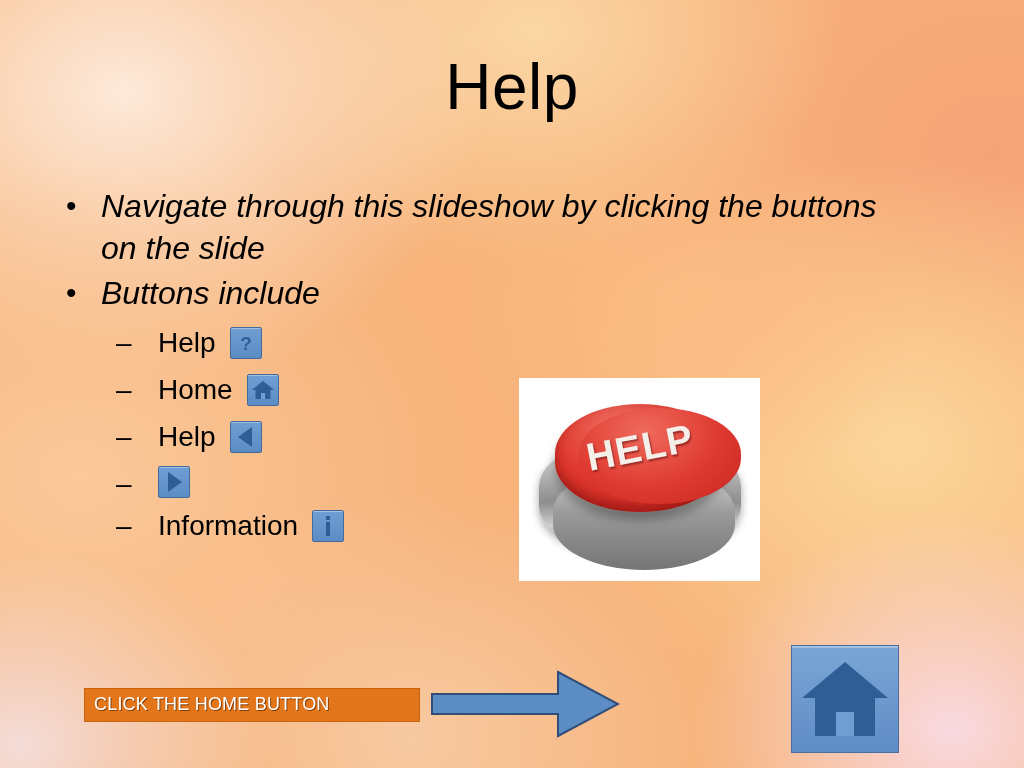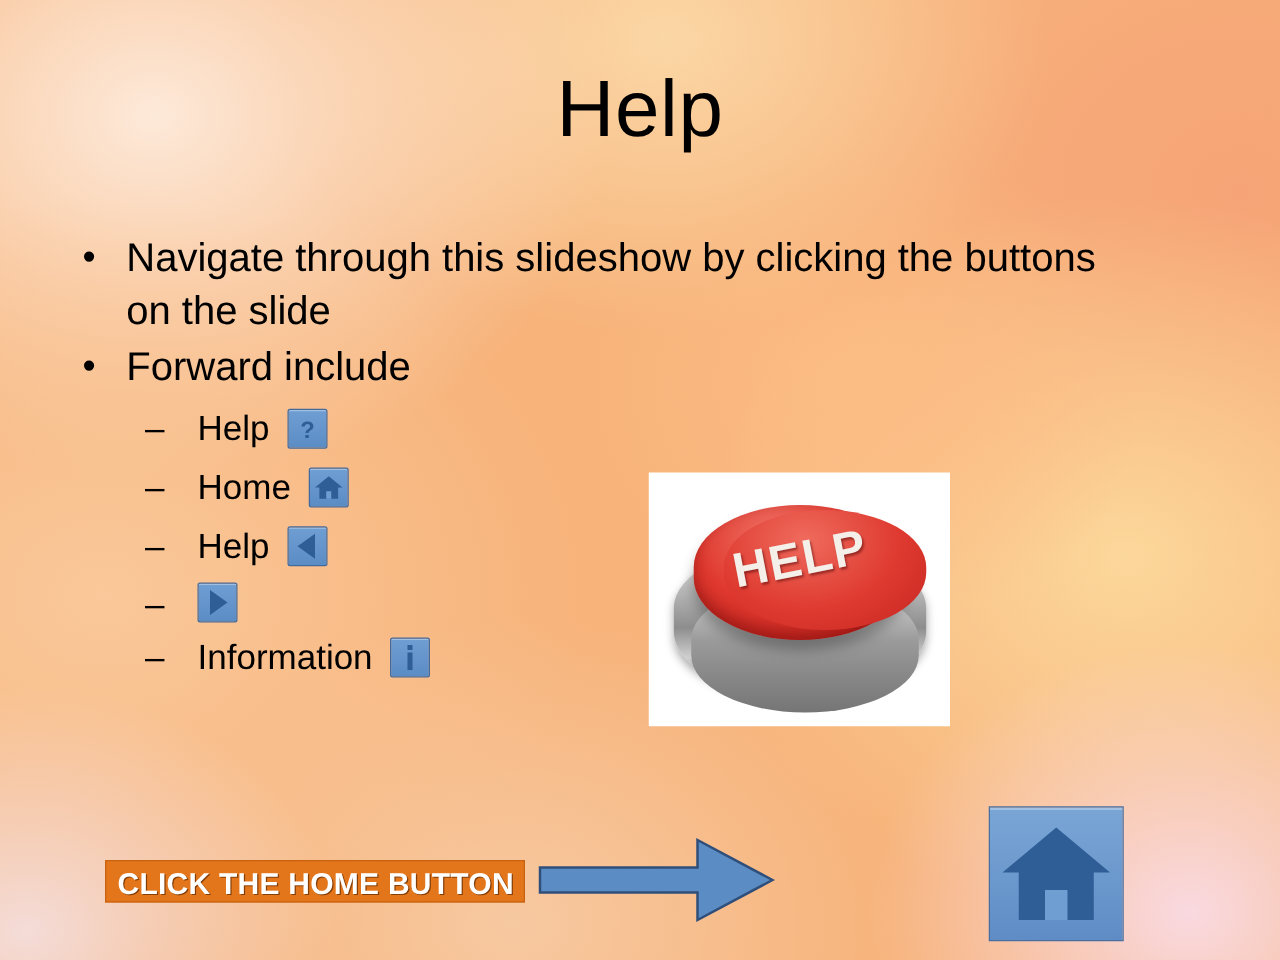--- a/index.html
+++ b/index.html
@@ -78,20 +78,21 @@
   .bullet-l1 .mark {
     position: absolute;
     left: 8px;
     top: 0;
     font-size: 30px;
     line-height: 1.35;
   }
   .bullet-l1 .txt {
     display: block;
     max-width: 800px;
+    font-style: italic;
   }
 
   .bullet-l2 {
     position: relative;
     font-size: 28px;
     line-height: 1.32;
     padding-left: 100px;
     margin-top: 10px;
     display: flex;
     align-items: center;
@@ -196,22 +197,22 @@
     width: 334px;
     height: 32px;
     background: #e3751a;
     border: 1px solid #c76211;
   }
   #caption-bar .label {
     position: absolute;
     left: 9px;
     top: 5px;
     font-family: "Liberation Sans", sans-serif;
-    font-weight: bold;
-    font-size: 24px;
+    font-weight: normal;
+    font-size: 18px;
     letter-spacing: 0.2px;
     color: #ffffff;
     text-shadow: 1px 1px 0 rgba(120,55,5,0.9);
     white-space: nowrap;
   }
 
   
   #big-arrow {
     position: absolute;
     left: 430px;
@@ -246,21 +247,21 @@
 
   <div id="body">
 
     <div class="bullet-l1">
       <span class="mark">•</span>
       <span class="txt">Navigate through this slideshow by clicking the buttons on the slide</span>
     </div>
 
     <div class="bullet-l1">
       <span class="mark">•</span>
-      <span class="txt">Forward include</span>
+      <span class="txt">Buttons include</span>
     </div>
 
     <div class="bullet-l2">
       <span class="mark">–</span>
       <span>Help</span>
       <span class="mini-btn">
         <svg width="30" height="30" viewBox="0 0 30 30">
           <text x="15" y="22" font-family="Liberation Sans, sans-serif" font-size="19" font-weight="bold" fill="#2f5d96" text-anchor="middle">?</text>
         </svg>
       </span>

